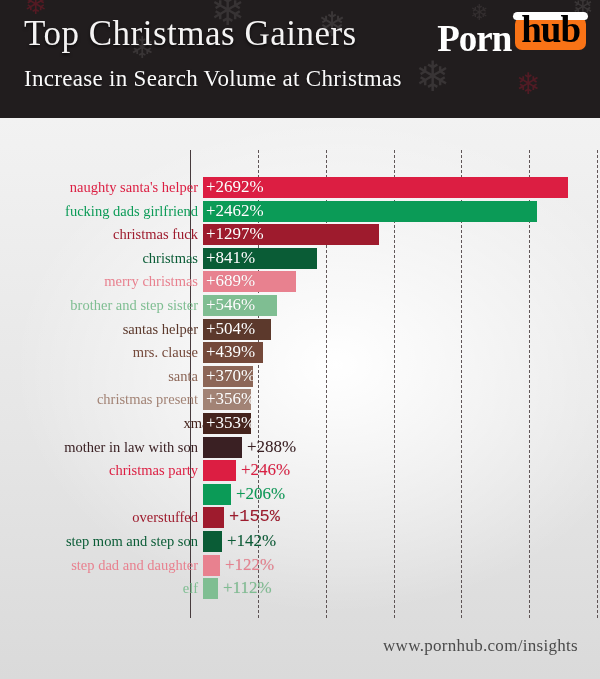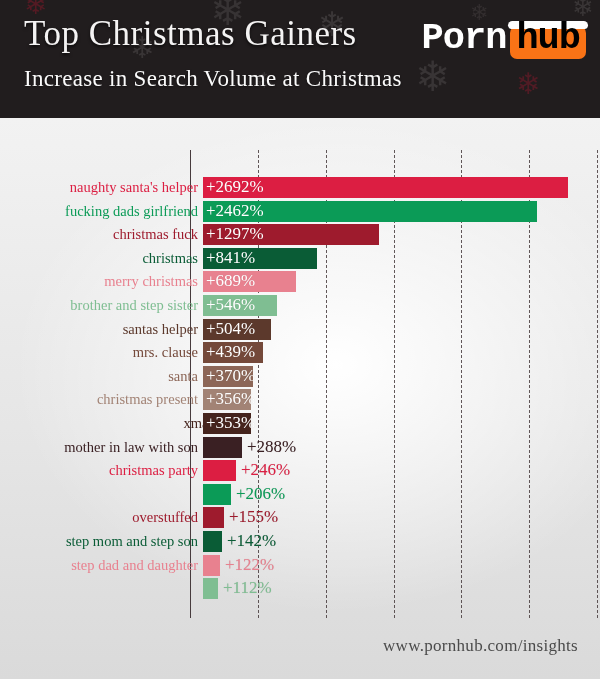--- a/index.html
+++ b/index.html
@@ -43,22 +43,22 @@
     color: #fbfbfb;
     letter-spacing: 0.3px;
     text-shadow: 0 1px 2px rgba(0,0,0,0.5);
     white-space: nowrap;
     text-align: center;
   }
   .logo {
     position: absolute;
     top: 17px; right: 14px;
     display: flex;
-    align-items: flex-end;
-    font-family: Liberation Mono, monospace;
+    align-items: flex-start;
+    font-family: Liberation Serif, serif;
     font-weight: bold;
   }
   .logo-porn {
     color: #ffffff;
     font-size: 37px;
     letter-spacing: -1px;
     margin-right: 4px;
   }
   .logo-hub-box {
     position: relative;
@@ -251,33 +251,34 @@
             <div class="bar" style="left: 191px; width: 33px; height: 21px; background: rgb(220, 30, 66);"></div>
             <div class="bar-value" style="line-height: 20px; left: 229px; color: rgb(220, 30, 66);">+246%</div>
           </div>
           <div class="bar-row" style="top: 365.8px; height: 21px;">
             <div class="bar" style="left: 191px; width: 28px; height: 21px; background: rgb(11, 155, 87);"></div>
             <div class="bar-value" style="line-height: 20px; left: 224px; color: rgb(11, 155, 87);">+206%</div>
           </div>
           <div class="bar-row" style="top: 389.4px; height: 21px;">
             <div class="bar-label" style="color: rgb(158, 27, 45); line-height: 21px;">overstuffed</div>
             <div class="bar" style="left: 191px; width: 21px; height: 21px; background: rgb(158, 27, 45);"></div>
-            <div class="bar-value" style="line-height: 20px; left: 217px; color: rgb(158, 27, 45);">+155%</div>
+            <div class="bar-value" style="line-height: 20px; left: 217px; color: rgb(158, 27, 45); font-family: Liberation Mono, monospace;">+155%</div>
           </div>
           <div class="bar-row" style="top: 413px; height: 21px;">
             <div class="bar-label" style="color: rgb(10, 92, 54); line-height: 21px;">step mom and step son</div>
             <div class="bar" style="left: 191px; width: 19px; height: 21px; background: rgb(10, 92, 54);"></div>
             <div class="bar-value" style="line-height: 20px; left: 215px; color: rgb(10, 92, 54);">+142%</div>
           </div>
           <div class="bar-row" style="top: 436.6px; height: 21px;">
             <div class="bar-label" style="color: rgb(232, 129, 143); line-height: 21px;">step dad and daughter</div>
             <div class="bar" style="left: 191px; width: 17px; height: 21px; background: rgb(232, 129, 143);"></div>
             <div class="bar-value" style="line-height: 20px; left: 213px; color: rgb(232, 129, 143);">+122%</div>
           </div>
           <div class="bar-row" style="top: 460.2px; height: 21px;">
+            <div class="bar-label" style="color: rgb(127, 190, 146); line-height: 21px;">elf</div>
             <div class="bar" style="left: 191px; width: 15px; height: 21px; background: rgb(127, 190, 146);"></div>
             <div class="bar-value" style="line-height: 20px; left: 211px; color: rgb(127, 190, 146);">+112%</div>
           </div>
         </div>
     </div>
     <div class="footer-url">www.pornhub.com/insights</div>
   </div>
 
 </div>
 

